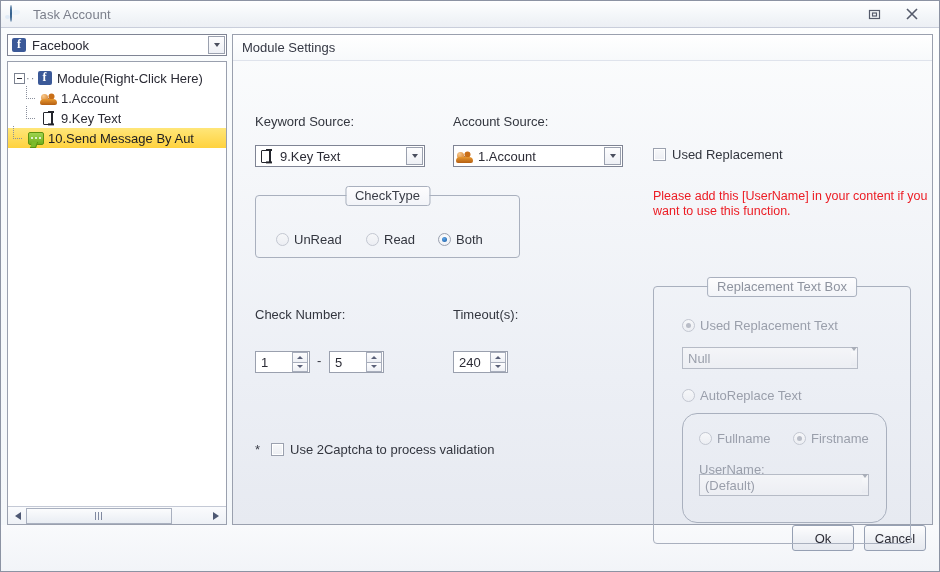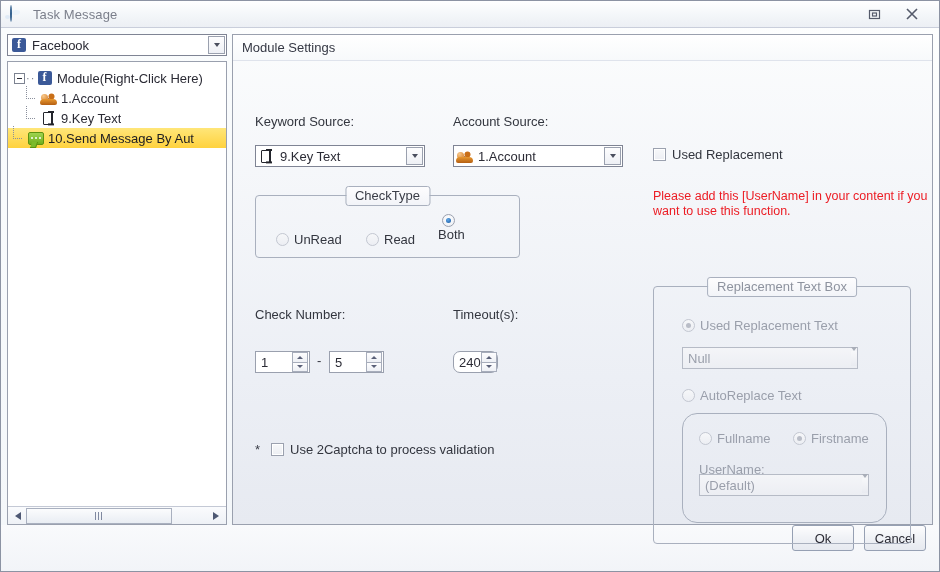--- a/index.html
+++ b/index.html
@@ -225,21 +225,21 @@
   }
   .asterisk { position:absolute; color:#3a3d47; font-size:13px; }
 </style>
 </head>
 <body>
 
 <div class="window">
 
   <div class="titlebar">
     <span class="tb-icon"><span class="globe"></span></span>
-    <span class="tb-title">Task Message</span>
+    <span class="tb-title">Task Account</span>
     <div class="tb-btns">
       <span class="tb-btn">
         <svg width="13" height="13" viewBox="0 0 13 13">
             <rect x="1.5" y="2.5" width="10" height="8" fill="none" stroke="#555b6b" stroke-width="1.2"></rect>
             <rect x="4.5" y="5" width="4" height="3" fill="none" stroke="#555b6b" stroke-width="1.2"></rect>
           </svg>
       </span>
       <span class="tb-btn">
         <svg width="14" height="14" viewBox="0 0 14 14">
             <path d="M2 2 L12 12 M12 2 L2 12" stroke="#555b6b" stroke-width="1.6" fill="none"></path>
@@ -357,21 +357,21 @@
           <div class="group" style="left:22px; top:134px; width:265px; height:63px;">
             <span class="g-title">CheckType</span>
             <span class="radio abs" style="left:20px; top:36px;">
               <span class="rdot dis"></span>
               <span class="txt-on">UnRead</span>
             </span>
             <span class="radio abs" style="left:110px; top:36px;">
               <span class="rdot dis"></span>
               <span class="txt-on">Read</span>
             </span>
-            <span class="radio abs" style="left:182px; top:18px;flex-direction:column;">
+            <span class="radio abs" style="left:182px; top:36px;">
               <span class="rdot on"></span>
               <span class="txt-on">Both</span>
             </span>
           </div>
 
           <div class="lbl abs" style="left:22px; top:246px;">Check Number:</div>
           <div class="spin" style="left:22px; top:290px; width:55px;">
             <span class="sv">1</span>
             <span class="sbtns">
               <span class="sbtn">
@@ -389,21 +389,21 @@
               <span class="sbtn">
                   <span class="tri-up-s"></span>
                 </span>
               <span class="sbtn">
                   <span class="tri-down-s"></span>
                 </span>
             </span>
           </div>
 
           <div class="lbl abs" style="left:220px; top:246px;">Timeout(s):</div>
-          <div class="spin" style="left:220px; top:290px; width:45px;border-radius:7px;">
+          <div class="spin" style="left:220px; top:290px; width:55px;">
             <span class="sv">240</span>
             <span class="sbtns">
               <span class="sbtn">
                   <span class="tri-up-s"></span>
                 </span>
               <span class="sbtn">
                   <span class="tri-down-s"></span>
                 </span>
             </span>
           </div>

